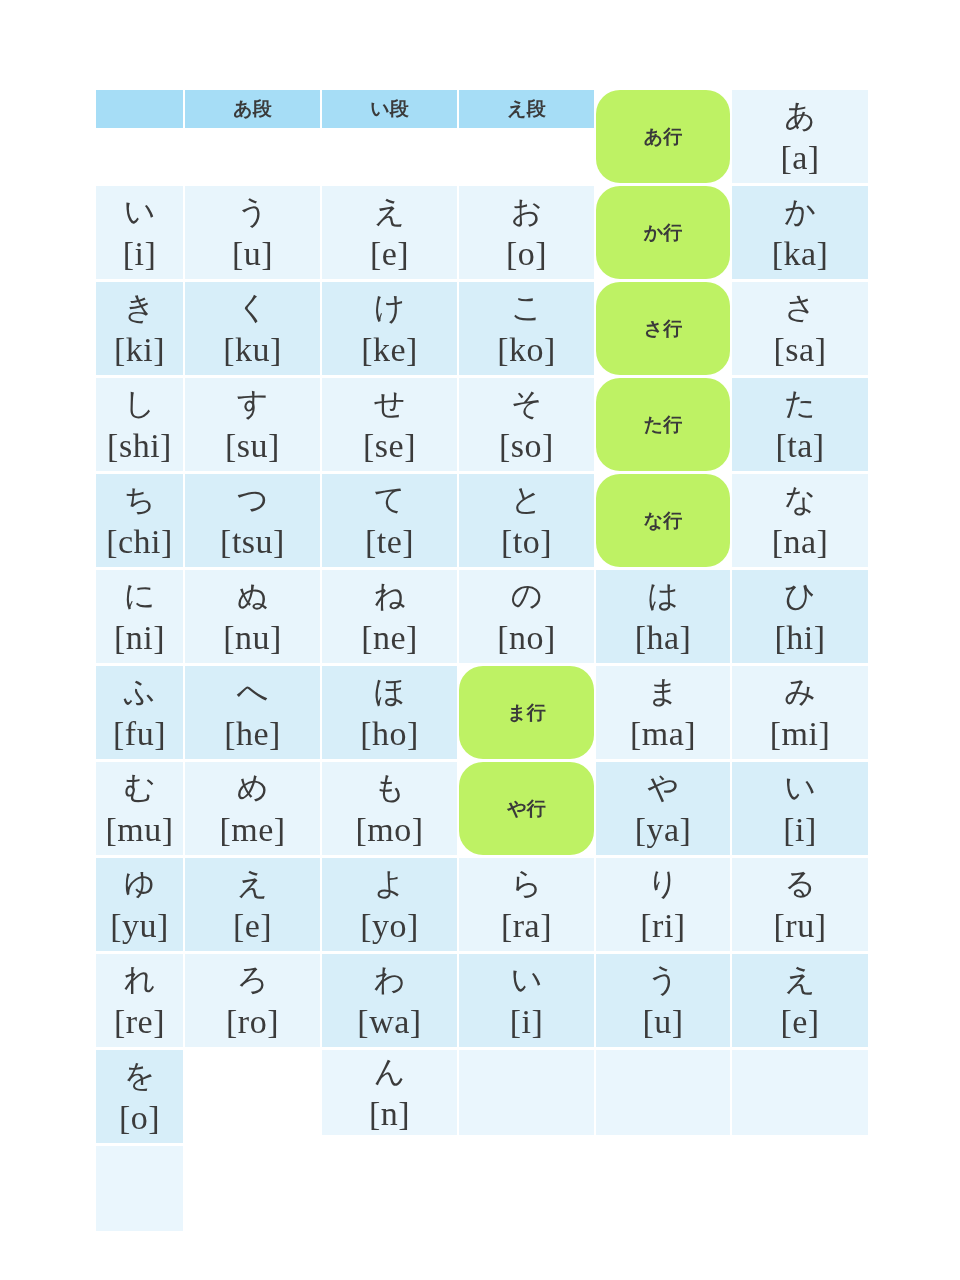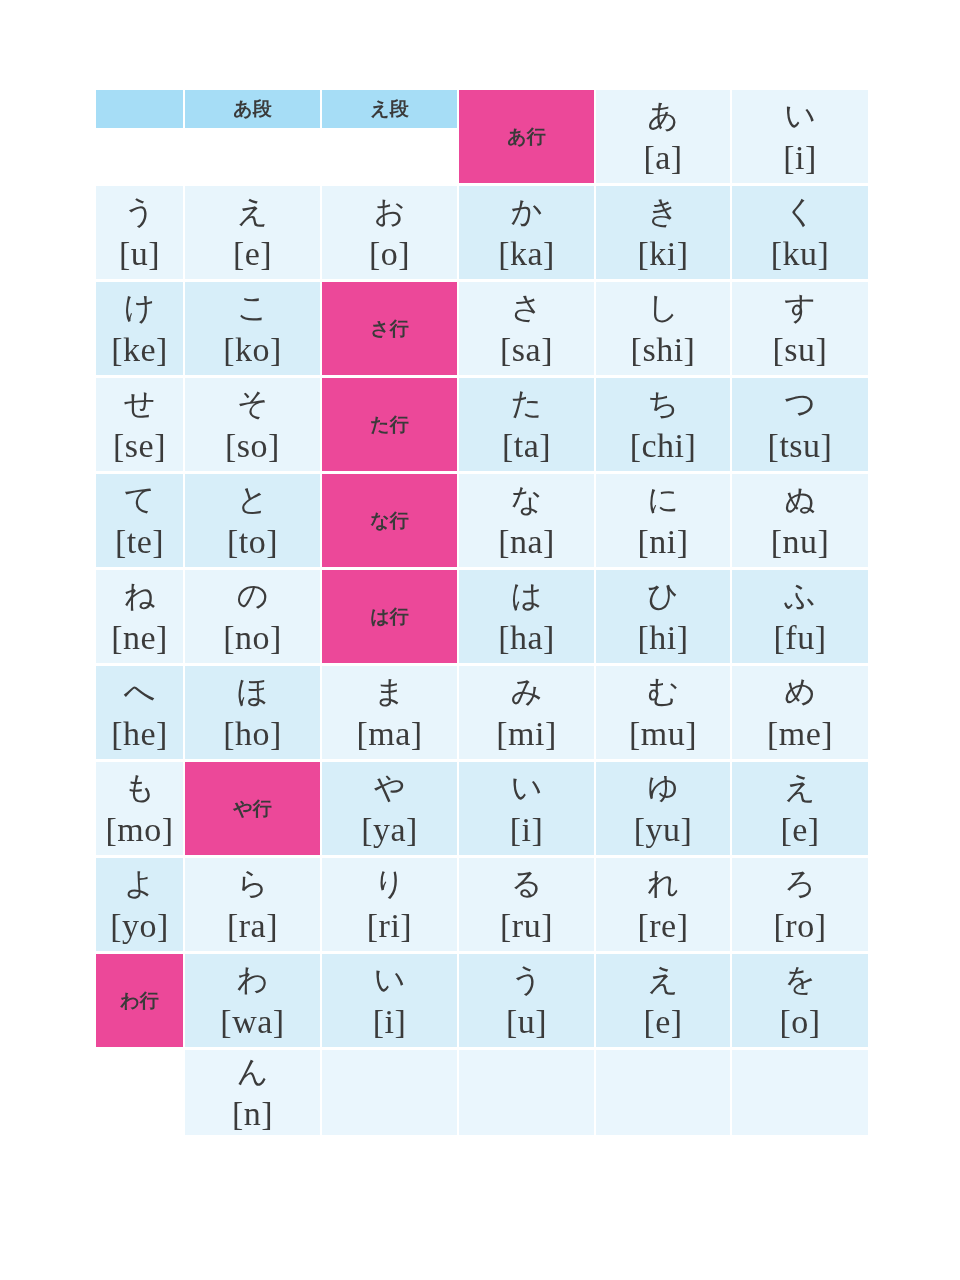--- a/index.html
+++ b/index.html
@@ -30,29 +30,30 @@
     height: 38px;
     display: flex;
     align-items: center;
     justify-content: center;
     font-family: "DejaVu Sans", sans-serif;
     font-weight: bold;
     font-size: 19px;
     color: #3a3a3a;
   }
   .rowlabel {
-    background: #ec4899;
+    background: #bef264;
     height: 93px;
     display: flex;
     align-items: center;
     justify-content: center;
     font-family: "DejaVu Sans", sans-serif;
     font-weight: bold;
     font-size: 19px;
     color: #3a3a3a;
+    border-radius: 24px;
   }
   .cell {
     height: 93px;
     display: flex;
     flex-direction: column;
     align-items: center;
     justify-content: center;
     color: #3b3b3b;
   }
   .row-light .cell { background: #e8f5fc; }
@@ -76,20 +77,21 @@
   .n-row .cell { height: 85px; background: #eaf6fd; }
 </style>
 </head>
 <body>
 
 <div class="chart">
   <div class="grid" id="grid">
 
     <div class="hdr"></div>
     <div class="hdr">あ段</div>
+    <div class="hdr">い段</div>
     <div class="hdr">え段</div>
   <div class="rowlabel">あ行</div>
       <div class="row-light" style="display: contents;"><div class="cell">
           <div class="kana">あ</div>
           <div class="romaji">[a]</div>
         </div></div>
       <div class="row-light" style="display: contents;"><div class="cell">
           <div class="kana">い</div>
           <div class="romaji">[i]</div>
         </div></div>
@@ -98,20 +100,21 @@
           <div class="romaji">[u]</div>
         </div></div>
       <div class="row-light" style="display: contents;"><div class="cell">
           <div class="kana">え</div>
           <div class="romaji">[e]</div>
         </div></div>
       <div class="row-light" style="display: contents;"><div class="cell">
           <div class="kana">お</div>
           <div class="romaji">[o]</div>
         </div></div>
+      <div class="rowlabel">か行</div>
       <div class="row-dark" style="display: contents;"><div class="cell">
           <div class="kana">か</div>
           <div class="romaji">[ka]</div>
         </div></div>
       <div class="row-dark" style="display: contents;"><div class="cell">
           <div class="kana">き</div>
           <div class="romaji">[ki]</div>
         </div></div>
       <div class="row-dark" style="display: contents;"><div class="cell">
           <div class="kana">く</div>
@@ -181,41 +184,41 @@
           <div class="romaji">[nu]</div>
         </div></div>
       <div class="row-light" style="display: contents;"><div class="cell">
           <div class="kana">ね</div>
           <div class="romaji">[ne]</div>
         </div></div>
       <div class="row-light" style="display: contents;"><div class="cell">
           <div class="kana">の</div>
           <div class="romaji">[no]</div>
         </div></div>
-      <div class="rowlabel">は行</div>
       <div class="row-dark" style="display: contents;"><div class="cell">
           <div class="kana">は</div>
           <div class="romaji">[ha]</div>
         </div></div>
       <div class="row-dark" style="display: contents;"><div class="cell">
           <div class="kana">ひ</div>
           <div class="romaji">[hi]</div>
         </div></div>
       <div class="row-dark" style="display: contents;"><div class="cell">
           <div class="kana">ふ</div>
           <div class="romaji">[fu]</div>
         </div></div>
       <div class="row-dark" style="display: contents;"><div class="cell">
           <div class="kana">へ</div>
           <div class="romaji">[he]</div>
         </div></div>
       <div class="row-dark" style="display: contents;"><div class="cell">
           <div class="kana">ほ</div>
           <div class="romaji">[ho]</div>
         </div></div>
+      <div class="rowlabel">ま行</div>
       <div class="row-light" style="display: contents;"><div class="cell">
           <div class="kana">ま</div>
           <div class="romaji">[ma]</div>
         </div></div>
       <div class="row-light" style="display: contents;"><div class="cell">
           <div class="kana">み</div>
           <div class="romaji">[mi]</div>
         </div></div>
       <div class="row-light" style="display: contents;"><div class="cell">
           <div class="kana">む</div>
@@ -263,21 +266,20 @@
           <div class="romaji">[ru]</div>
         </div></div>
       <div class="row-light" style="display: contents;"><div class="cell">
           <div class="kana">れ</div>
           <div class="romaji">[re]</div>
         </div></div>
       <div class="row-light" style="display: contents;"><div class="cell">
           <div class="kana">ろ</div>
           <div class="romaji">[ro]</div>
         </div></div>
-      <div class="rowlabel">わ行</div>
       <div class="row-dark" style="display: contents;"><div class="cell">
           <div class="kana">わ</div>
           <div class="romaji">[wa]</div>
         </div></div>
       <div class="row-dark" style="display: contents;"><div class="cell">
           <div class="kana">い</div>
           <div class="romaji">[i]</div>
         </div></div>
       <div class="row-dark" style="display: contents;"><div class="cell">
           <div class="kana">う</div>

